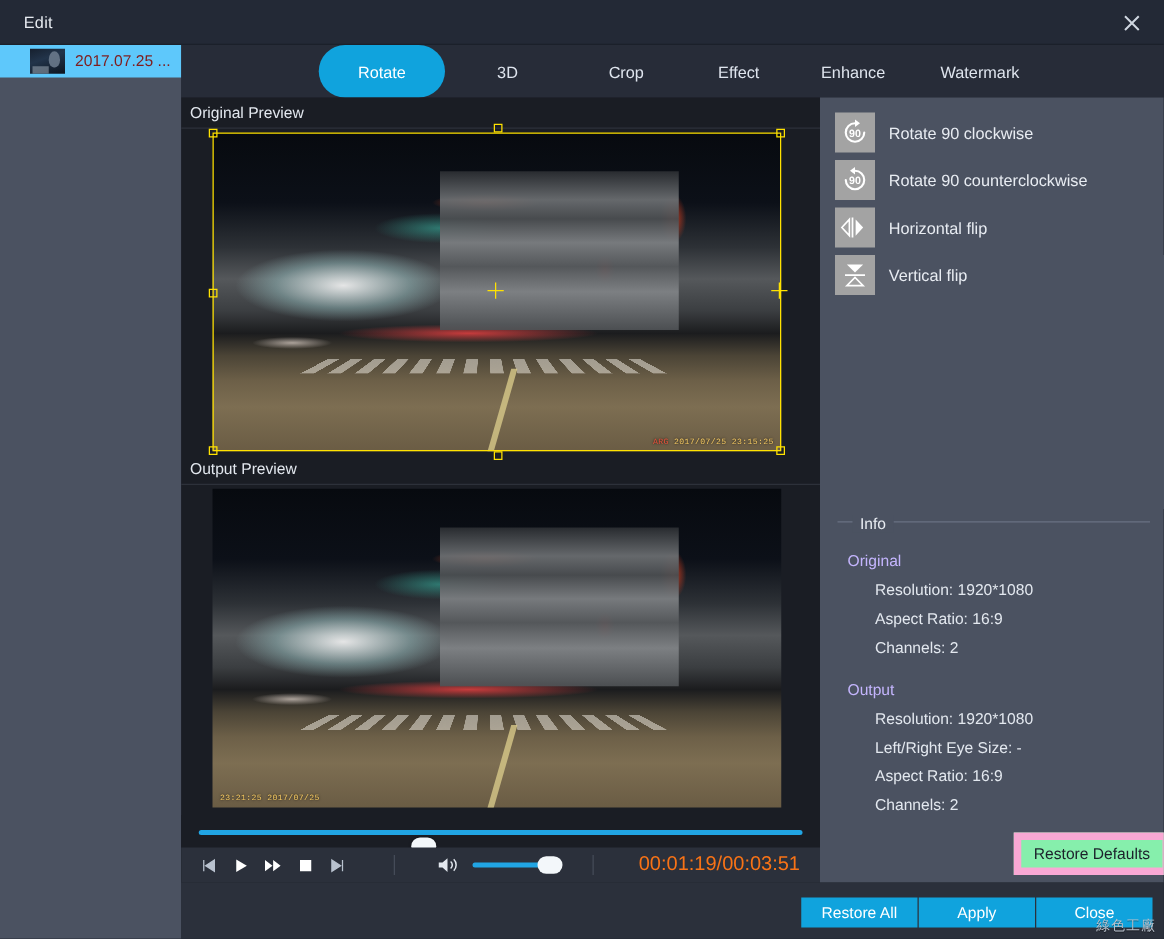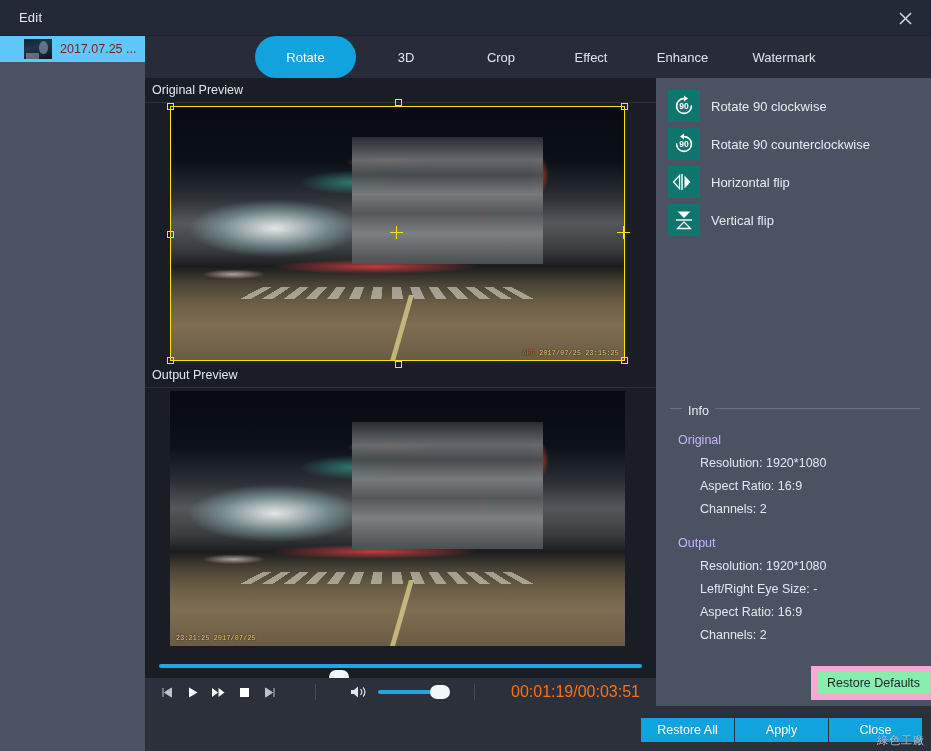--- a/index.html
+++ b/index.html
@@ -227,29 +227,29 @@
   .rightpanel {
     position: absolute; left: 656px; top: 78px;
     width: 275px; height: 628px;
     background: #4b5261;
   }
   .opt-row {
     position: absolute; left: 12px;
     display:flex; align-items:center; cursor:pointer;
   }
   .opt-icon {
-    width: 32px; height: 32px; background: #0f766e;
+    width: 32px; height: 32px; background: #a3a3a3;
     display:flex; align-items:center; justify-content:center; flex:none;
   }
   .opt-label {
     margin-left: 11px; font-size: 13px; color: #e8ecf2; white-space:nowrap;
   }
 
   .info-group {
-    position: absolute; left: 14px; top: 323px;
+    position: absolute; left: 14px; top: 332px;
     width: 250px;
   }
   .info-line {
     position:absolute; left: 0; top: 7px; width: 250px; height:1px;
     background: #6a7183;
   }
   .info-title {
     position: relative; display:inline-block;
     margin-left: 12px; padding: 0 6px;
     background: #4b5261;

